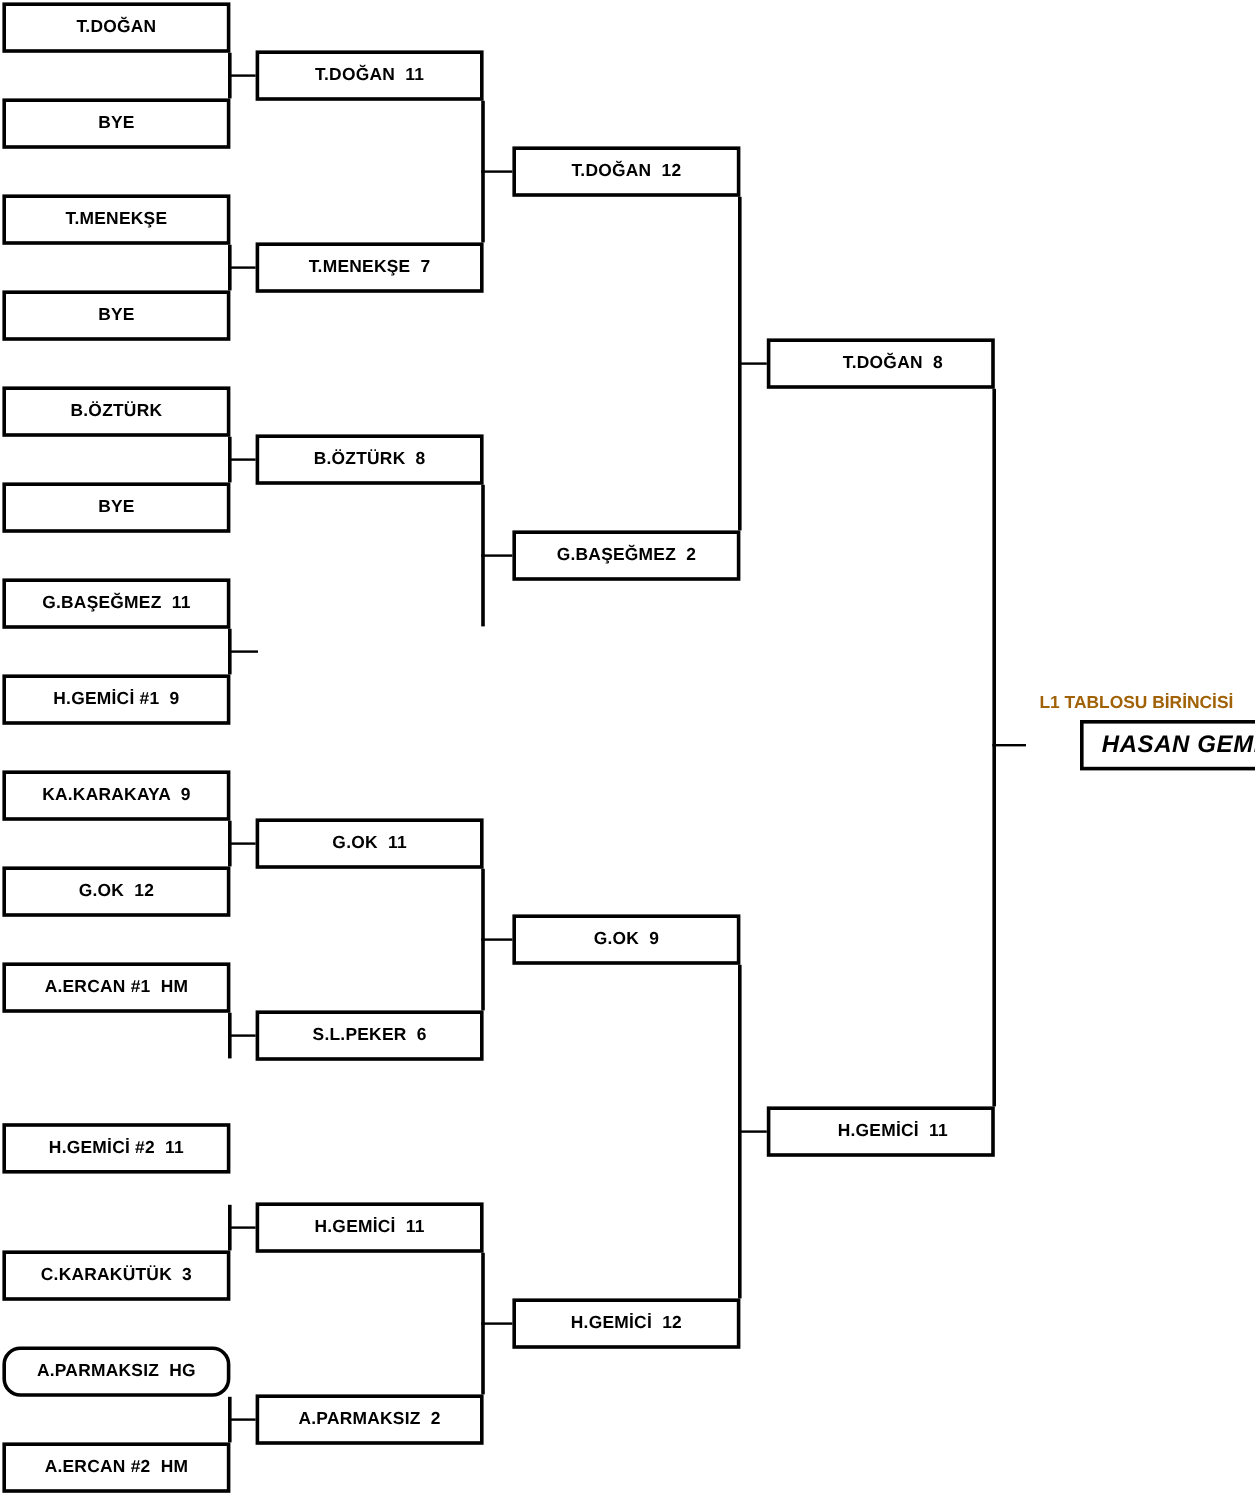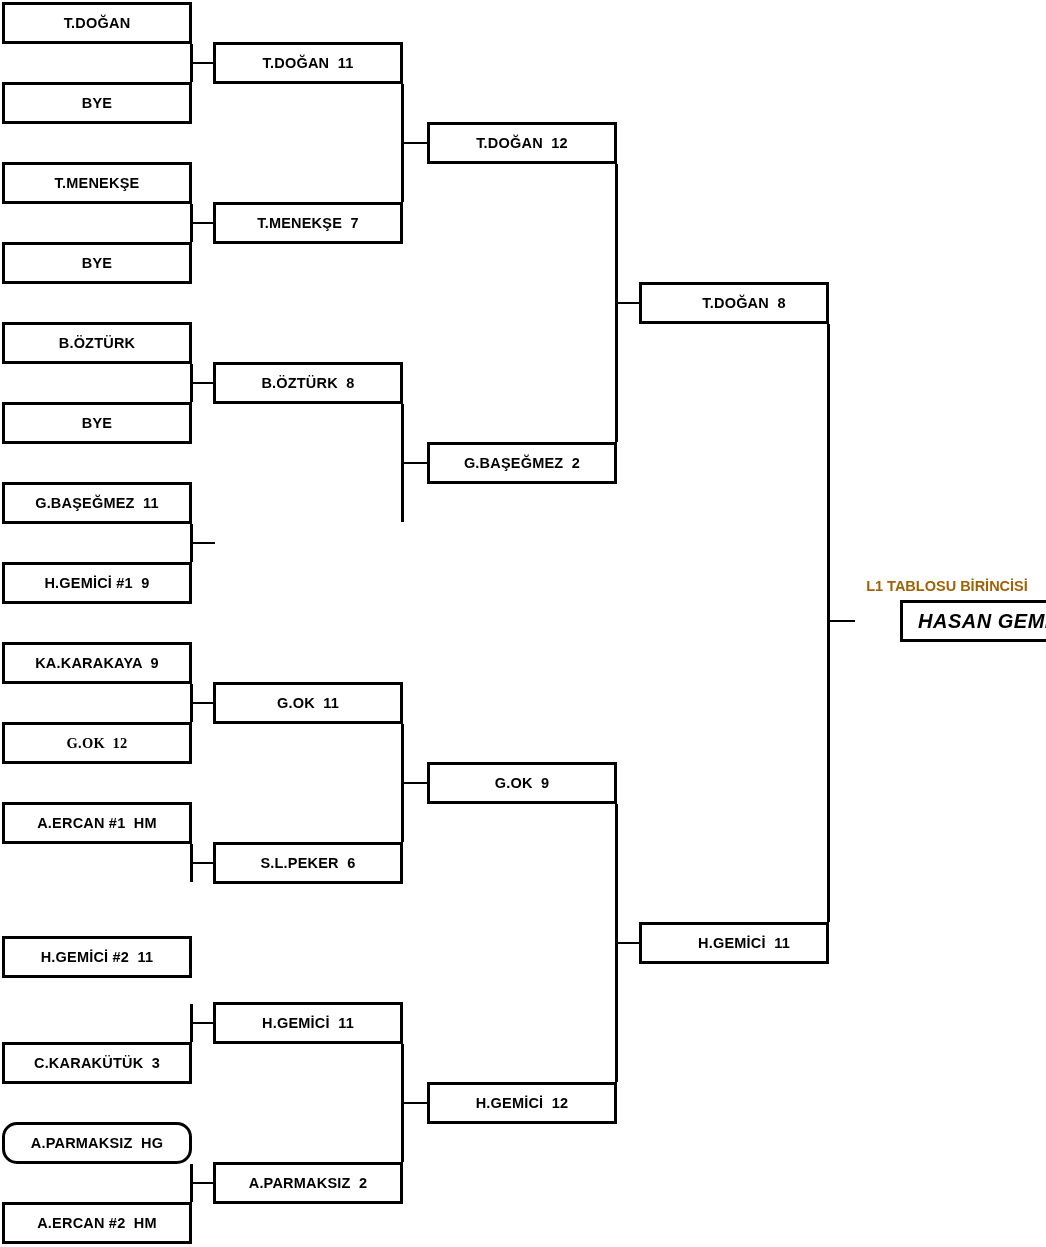--- a/index.html
+++ b/index.html
@@ -66,21 +66,21 @@
 
   <div class="box r1" style="left:2px;  top:2px;    width:190px; height:42px;">T.DOĞAN</div>
   <div class="box r1" style="left:2px;  top:82px;   width:190px; height:42px;">BYE</div>
   <div class="box r1" style="left:2px;  top:162px;  width:190px; height:42px;">T.MENEKŞE</div>
   <div class="box r1" style="left:2px;  top:242px;  width:190px; height:42px;">BYE</div>
   <div class="box r1" style="left:2px;  top:322px;  width:190px; height:42px;">B.ÖZTÜRK</div>
   <div class="box r1" style="left:2px;  top:402px;  width:190px; height:42px;">BYE</div>
   <div class="box r1" style="left:2px;  top:482px;  width:190px; height:42px;">G.BAŞEĞMEZ  11</div>
   <div class="box r1" style="left:2px;  top:562px;  width:190px; height:42px;">H.GEMİCİ #1  9</div>
   <div class="box r1" style="left:2px;  top:642px;  width:190px; height:42px;">KA.KARAKAYA  9</div>
-  <div class="box r1" style="left:2px;  top:722px;  width:190px; height:42px;font-family:Liberation Serif, serif;">G.OK  12</div>
+  <div class="box r1" style="left:2px;  top:722px;  width:190px; height:42px;">G.OK  12</div>
   <div class="box r1" style="left:2px;  top:802px;  width:190px; height:42px;">A.ERCAN #1  HM</div>
   <div class="box r1" style="left:2px;  top:936px;  width:190px; height:42px;">H.GEMİCİ #2  11</div>
   <div class="box r1" style="left:2px;  top:1042px; width:190px; height:42px;">C.KARAKÜTÜK  3</div>
   <div class="box r1" style="left:2px;  top:1122px; width:190px; height:42px;border-radius:15px;">A.PARMAKSIZ  HG</div>
   <div class="box r1" style="left:2px;  top:1202px; width:190px; height:42px;">A.ERCAN #2  HM</div>
 
   <div class="vline" style="left:190px; top:44px;   height:38px;"></div>
   <div class="hline" style="left:190px; top:62px;   width:25px;"></div>
   <div class="vline" style="left:190px; top:204px;  height:38px;"></div>
   <div class="hline" style="left:190px; top:222px;  width:25px;"></div>

